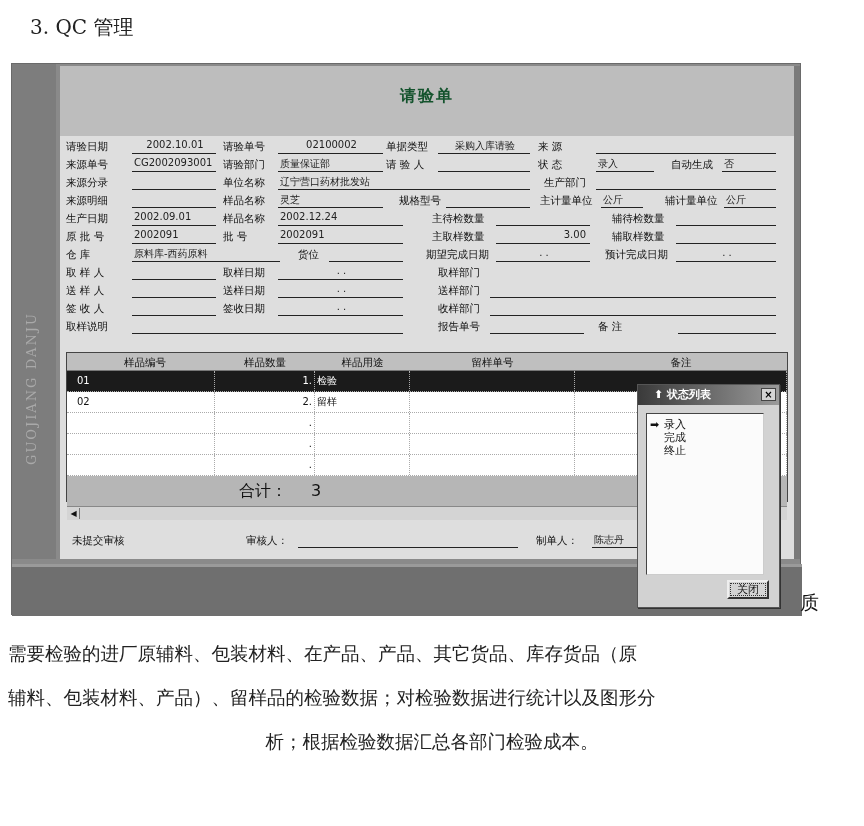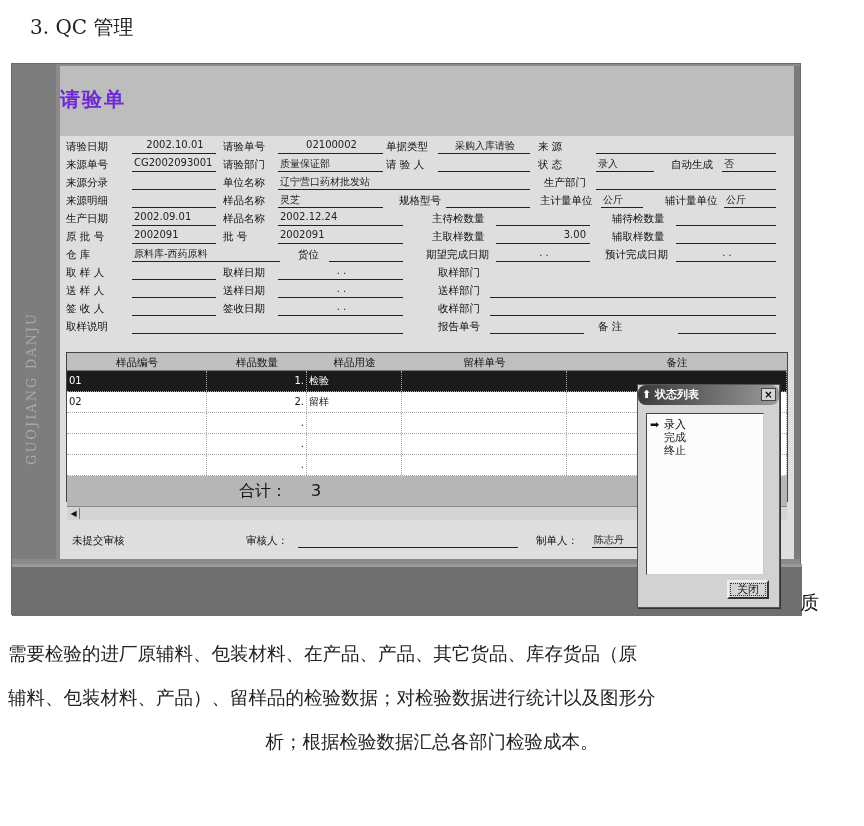--- a/index.html
+++ b/index.html
@@ -3,41 +3,41 @@
 <meta charset="utf-8">
 <style>
   * { box-sizing: border-box; margin: 0; padding: 0; }
   body { width: 864px; height: 826px; background: #ffffff; position: relative; overflow: hidden; font-family: "DejaVu Sans", sans-serif; color: #111; }
   .section-heading { position: absolute; left: 30px; top: 14px; font-family: "DejaVu Serif", serif; font-size: 20px; color: #222; }
   .screenshot { position: absolute; left: 11px; top: 63px; width: 790px; height: 552px; background: #8a8a8a; border: 1px solid #6a6a6a; }
   .side-strip { position: absolute; left: 0; top: 0; width: 44px; height: 495px; background: #7d7d7d; }
   .side-text { position: absolute; left: 12px; top: 160px; width: 20px; height: 330px; writing-mode: vertical-rl; transform: rotate(180deg); color: #a9a9a9; font-family: "DejaVu Serif", serif; font-size: 13px; letter-spacing: 2px; text-align: center; }
   .form-window { position: absolute; left: 48px; top: 2px; width: 740px; height: 493px; background: #c9c9c9; border-right: 6px solid #7a7a7a; }
   .form-title-bar { position: absolute; left: 0; top: 0; width: 734px; height: 70px; background: #bdbdbd; }
-  .form-title { position: absolute; left: 0; width: 734px; top: 20px; text-align: left; font-size: 20px; font-weight: bold; color: #6d28d9; letter-spacing: 2px; }
+  .form-title { position: absolute; left: 0; width: 734px; top: 20px; text-align: center; font-size: 16px; font-weight: bold; color: #14532d; letter-spacing: 2px; }
   .form-body { position: absolute; left: 0; top: 70px; width: 734px; height: 423px; background: #dedede; }
   .field-row { position: absolute; left: 6px; height: 17px; font-size: 10.5px; white-space: nowrap; }
   .lbl { position: absolute; top: 2px; color: #111; }
   .val { position: absolute; top: 1px; height: 15px; border-bottom: 1px solid #222; padding-left: 2px; font-size: 10px; color: #222; overflow: hidden; }
   .grid { position: absolute; left: 6px; top: 216px; width: 722px; height: 150px; border: 1px solid #444; background: #fff; }
   .grid-header { display: flex; height: 18px; background: #bfbfbf; border-bottom: 1px solid #777; font-size: 10.5px; }
   .grid-header div { text-align: center; line-height: 18px; }
   .grid-row { display: flex; height: 21px; border-bottom: 1px dotted #aaa; font-size: 10px; }
   .grid-row div { border-right: 1px dotted #aaa; line-height: 19px; padding: 0 2px; overflow: hidden; }
   .grid-row.selected { background: #1b1b1b; color: #fff; }
-  .c1 { width: 140px; } .c2 { width: 100px; } .c3 { width: 95px; } .c4 { width: 165px; } .c5 { flex: 1; }
+  .c1 { width: 140px; margin-left: 8px; } .c2 { width: 100px; } .c3 { width: 95px; } .c4 { width: 165px; } .c5 { flex: 1; }
   .num { text-align: right; }
   .grid-total { display: flex; height: 30px; background: #b6b6b6; font-size: 16px; }
   .grid-total div { line-height: 30px; }
   .grid-scroll { height: 14px; background: #d4d4d4; border-top: 1px solid #888; position: relative; }
   .scroll-left { position: absolute; left: 1px; top: 1px; width: 12px; height: 11px; font-size: 8px; line-height: 11px; text-align: center; border-right: 1px solid #777; }
   .footer-row { position: absolute; left: 6px; top: 396px; width: 722px; height: 18px; font-size: 10.5px; }
   .bottom-bar { position: absolute; left: 0; top: 500px; width: 790px; height: 52px; background: #6f6f6f; border-top: 3px solid #9a9a9a; }
   .popup { position: absolute; left: 637px; top: 384px; width: 143px; height: 224px; background: #d2d2d2; border: 1px solid #555; box-shadow: 1px 1px 0 #333; }
-  .popup-title { height: 20px; background: linear-gradient(to right, #3a3a3a, #9a9a9a); color: #fff; font-size: 11px; font-weight: bold; line-height: 20px; padding-left: 4px; position: relative; border-radius: 8px; }
+  .popup-title { height: 20px; background: linear-gradient(to right, #3a3a3a, #9a9a9a); color: #fff; font-size: 11px; font-weight: bold; line-height: 20px; padding-left: 16px; position: relative; }
   .popup-close-x { position: absolute; right: 3px; top: 3px; width: 15px; height: 13px; background: #d4d4d4; border: 1px solid #444; color: #000; font-size: 10px; line-height: 11px; text-align: center; }
   .popup-list { position: absolute; left: 8px; top: 28px; width: 118px; height: 162px; background: #fbfbfb; border: 1px solid #444; border-right-color: #ccc; border-bottom-color: #ccc; padding: 4px 3px; font-size: 11px; }
   .popup-list-item { height: 13px; line-height: 13px; padding-left: 14px; position: relative; }
   .popup-list-item .arrow { position: absolute; left: 0; top: 0; font-size: 11px; }
   .popup-btn { position: absolute; right: 10px; bottom: 8px; width: 42px; height: 19px; background: #d4d4d4; border: 2px solid #333; border-top-color: #eee; border-left-color: #eee; font-size: 11px; line-height: 15px; text-align: center; outline: 1px dotted #333; outline-offset: -4px; }
   .after-char { position: absolute; left: 800px; top: 590px; font-family: "DejaVu Serif", serif; font-size: 19px; }
   .paragraph { position: absolute; left: 8px; top: 632px; width: 848px; font-family: "DejaVu Serif", serif; font-size: 18.5px; line-height: 44px; color: #222; }
   .paragraph .last { text-align: center; display: block; }
 </style>
 </head>

